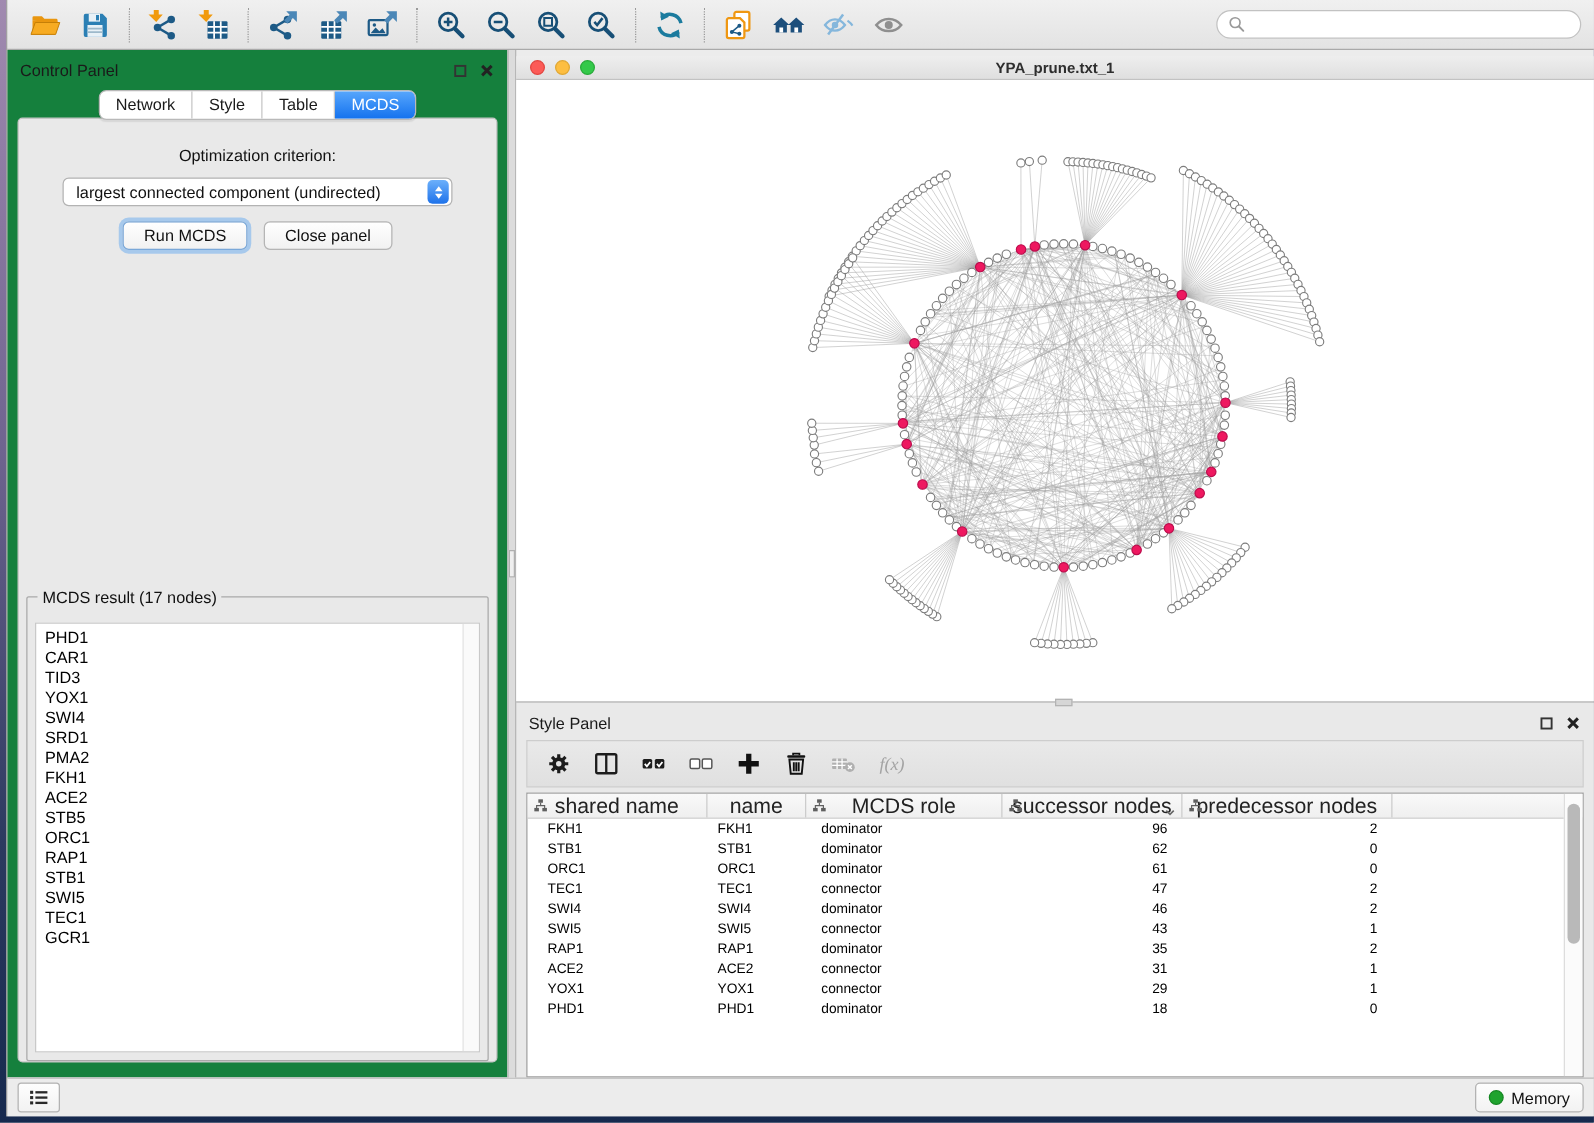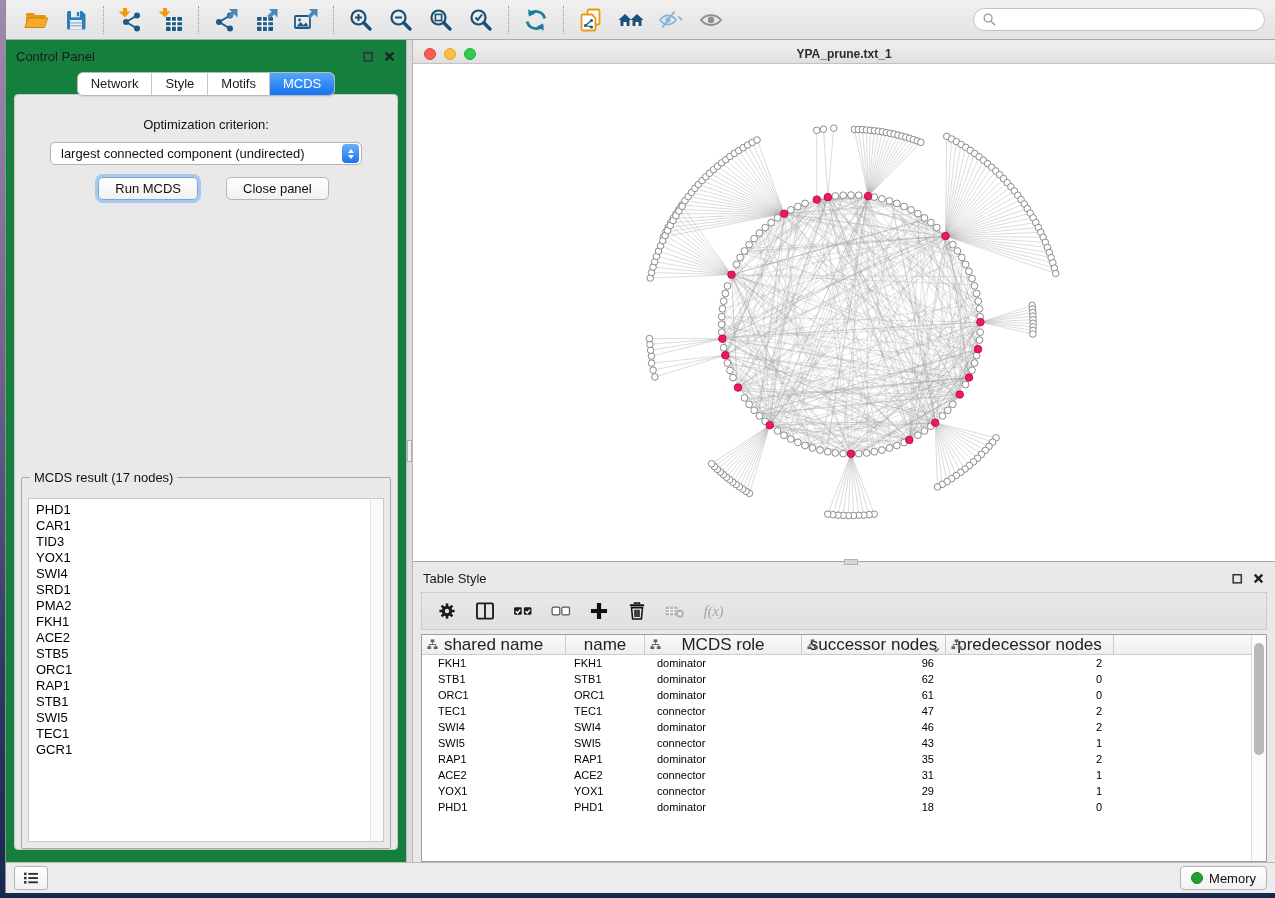--- a/index.html
+++ b/index.html
@@ -45,21 +45,21 @@
   .opt-label { text-align:center; font-size:13px; color:#111; margin-bottom:10px; }
   .combo { width:312px; height:23px; margin:0 auto 12px; background:#fff; border:1px solid #b3b3b3;
     border-radius:5px; display:flex; align-items:center; padding:0 2px 0 10px; }
   .combo-value { flex:1; font-size:13px; color:#111; white-space:nowrap; overflow:hidden; }
   .stepper { width:17px; height:19px; border-radius:4px; background:linear-gradient(#6cb0fb,#1e72ea);
     display:flex; flex-direction:column; align-items:center; justify-content:center; gap:2px; flex:0 0 auto; }
   .tri-up { width:0; height:0; border-left:3.5px solid transparent; border-right:3.5px solid transparent; border-bottom:4px solid #fff; }
   .tri-dn { width:0; height:0; border-left:3.5px solid transparent; border-right:3.5px solid transparent; border-top:4px solid #fff; }
   .btn-row { display:flex; justify-content:center; gap:13px; }
   .aqua-btn { height:23px; padding:0 16px; font-size:13px; color:#111; background:linear-gradient(#ffffff,#f1f1f1);
-    border:1px solid #b5b5b5; border-radius:5px; font-family:"Liberation Sans",sans-serif;margin-left:15px; }
+    border:1px solid #b5b5b5; border-radius:5px; font-family:"Liberation Sans",sans-serif; }
   .aqua-btn.focused { border-color:#7aa8d9; box-shadow:0 0 0 3px #a7c9ec; }
   .cp-spacer { flex:1; }
   .mcds-fieldset { flex:0 0 372px; margin:0 6px 0; border:1px solid #a9a9a9; border-radius:2px;
     position:relative; padding:20px 6px 6px; background:#e9e9e9; }
   .mcds-legend { position:absolute; top:-8px; left:8px; background:#e9e9e9; padding:0 4px; font-size:13px; color:#111; }
   .mcds-list { width:100%; height:100%; background:#fff; border:1px solid #c9c9c9; position:relative; overflow:hidden;
     padding:3px 0 0 7px; }
   .mcds-item { font-size:13px; line-height:16px; color:#000; }
   .mcds-scroll { position:absolute; right:0; top:0; bottom:0; width:13px; background:#fafafa; border-left:1px solid #e3e3e3; }
 
@@ -313,21 +313,21 @@
               <svg viewBox="0 0 12 12">
                 <path d="M2.5 2.5 9.5 9.5 M9.5 2.5 2.5 9.5" stroke="#222" stroke-width="2.2"></path>
               </svg>
             </span>
         </span>
       </div>
       <div class="seg-row">
           <div class="seg">
             <div class="seg-item">Network</div>
             <div class="seg-item">Style</div>
-            <div class="seg-item">Motifs</div>
+            <div class="seg-item">Table</div>
             <div class="seg-item selected">MCDS</div>
           </div>
         </div>
       <div class="cp-body">
         <div class="opt-label">Optimization criterion:</div>
         <div class="combo">
           <span class="combo-value">largest connected component (undirected)</span>
           <span class="stepper">
               <span class="tri-up"></span>
               <span class="tri-dn"></span>
@@ -1157,21 +1157,21 @@
               <circle cx="372.9" cy="149.7" r="3.8" fill="#ee1860" stroke="#bb0c4c" stroke-width="0.9"></circle>
               <circle cx="405.7" cy="135.6" r="3.8" fill="#ee1860" stroke="#bb0c4c" stroke-width="0.9"></circle>
               <circle cx="416.8" cy="133.1" r="3.8" fill="#ee1860" stroke="#bb0c4c" stroke-width="0.9"></circle>
             </svg>
         </div>
         <div class="h-handle"></div>
       </div>
 
       <div class="table-panel">
         <div class="panel-header">
-          <span class="panel-title">Table Style</span>
+          <span class="panel-title">Style Panel</span>
           <span class="panel-header-icons">
             <span class="ph-icon">
                 <svg viewBox="0 0 12 12">
                   <rect x="2" y="2.5" width="7.5" height="7.5" fill="none" stroke="#333" stroke-width="1.4"></rect>
                 </svg>
               </span>
             <span class="ph-icon">
                 <svg viewBox="0 0 12 12">
                   <path d="M2.5 2.5 9.5 9.5 M9.5 2.5 2.5 9.5" stroke="#222" stroke-width="2.2"></path>
                 </svg>

